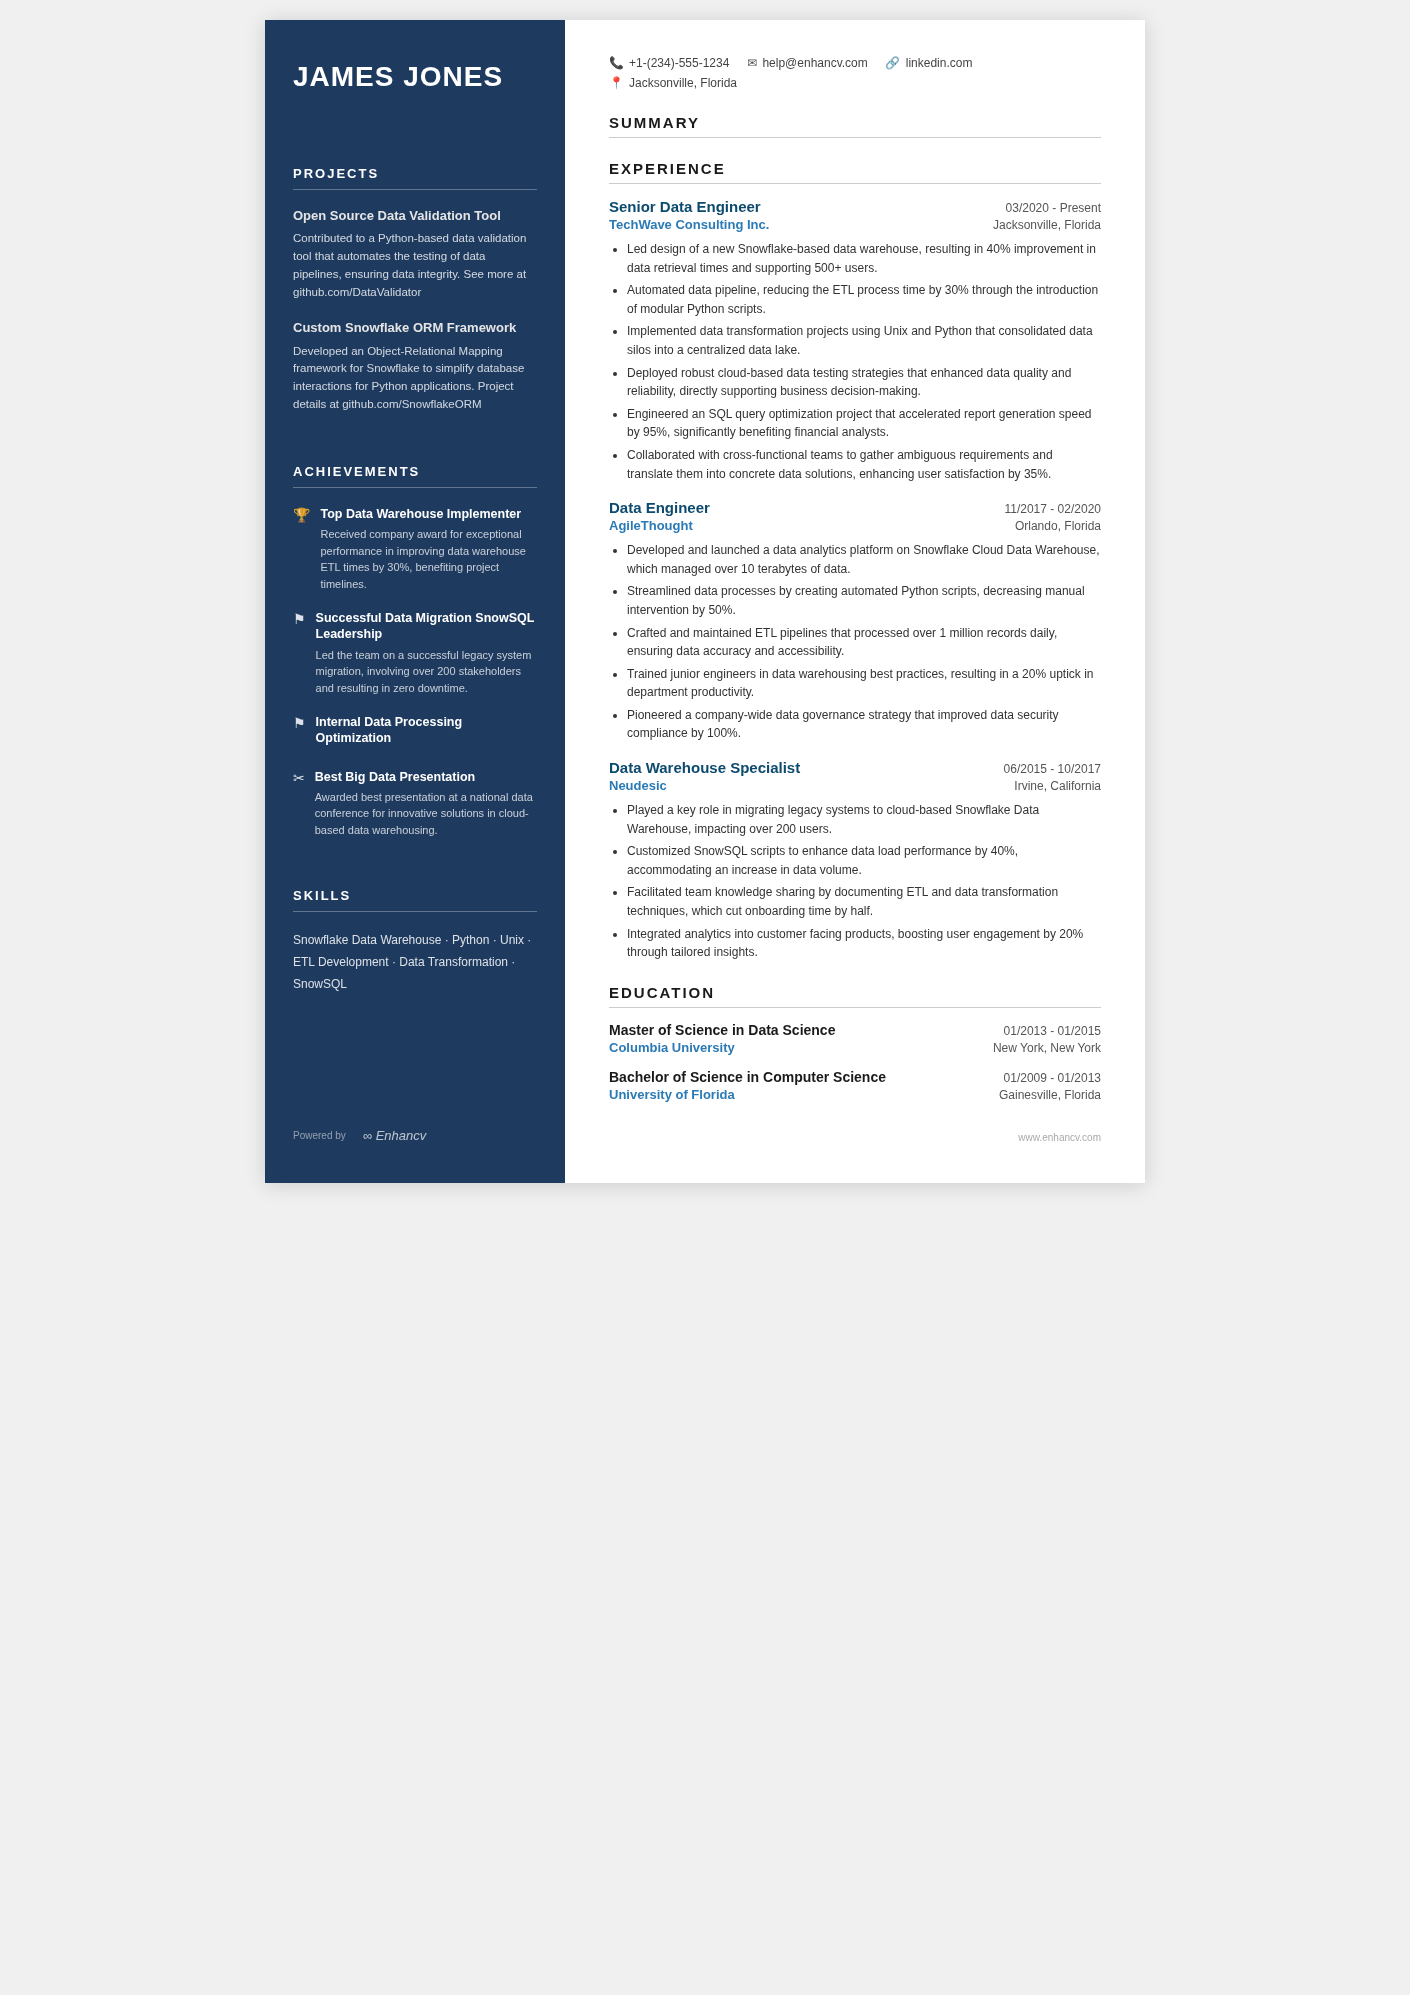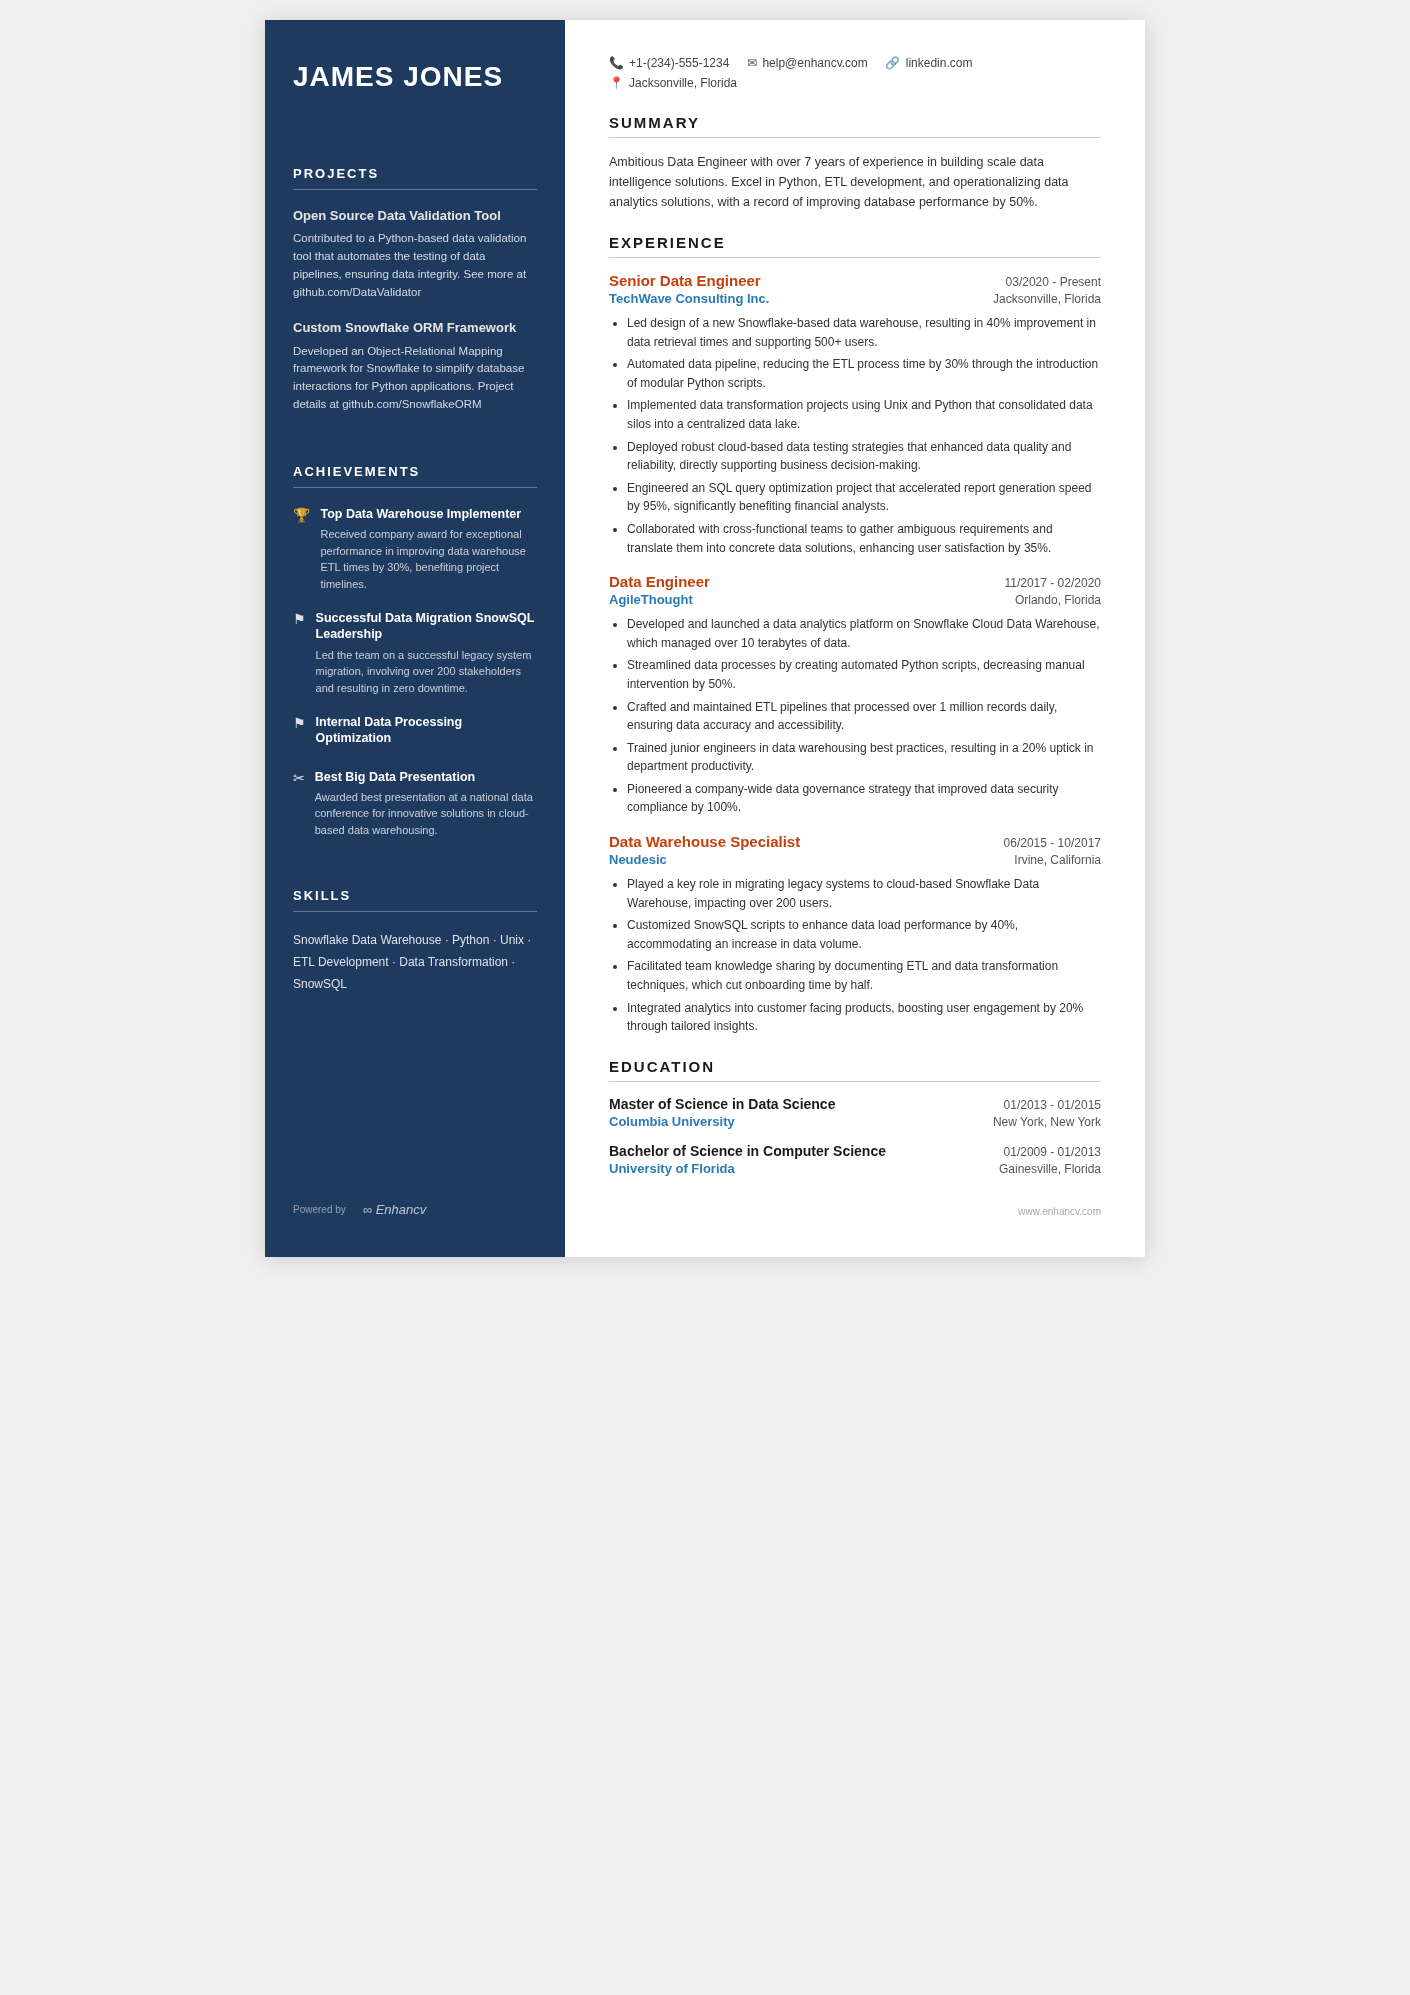--- a/index.html
+++ b/index.html
@@ -170,21 +170,21 @@
     }
     .job-header {
       display: flex;
       justify-content: space-between;
       align-items: baseline;
       margin-bottom: 2px;
     }
     .job-title {
       font-size: 15px;
       font-weight: 700;
-      color: #c2410c;
+      color: #0c4a6e;
     }
     .job-dates {
       font-size: 12px;
       color: #555;
     }
     .job-company-row {
       display: flex;
       justify-content: space-between;
       align-items: baseline;
       margin-bottom: 8px;
@@ -330,21 +330,20 @@
       <div class="contact-row">
         <div class="contact-item">
           <span class="contact-icon">📍</span>
           <span>Jacksonville, Florida</span>
         </div>
       </div>
     </div>
 
     <div class="section-title">SUMMARY</div>
     <hr class="section-divider">
-    <div class="summary-text">Ambitious Data Engineer with over 7 years of experience in building scale data intelligence solutions. Excel in Python, ETL development, and operationalizing data analytics solutions, with a record of improving database performance by 50%.</div>
 
     <div class="section-title">EXPERIENCE</div>
     <hr class="section-divider">
 
     <div>
       <div class="job-header">
         <span class="job-title">Senior Data Engineer</span>
         <span class="job-dates">03/2020 - Present</span>
       </div>
       <div class="job-company-row">

